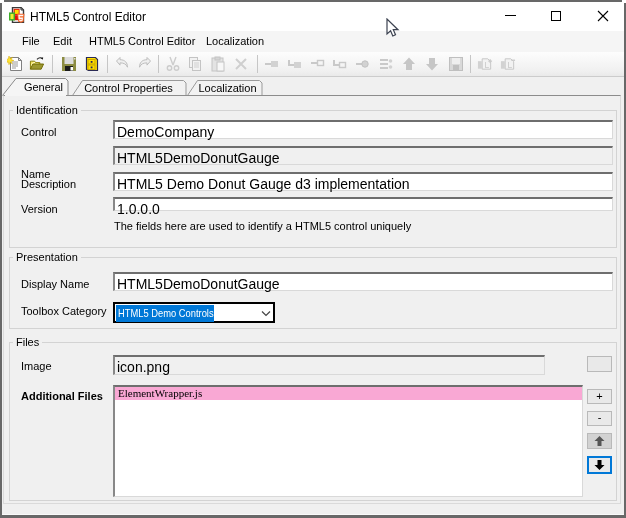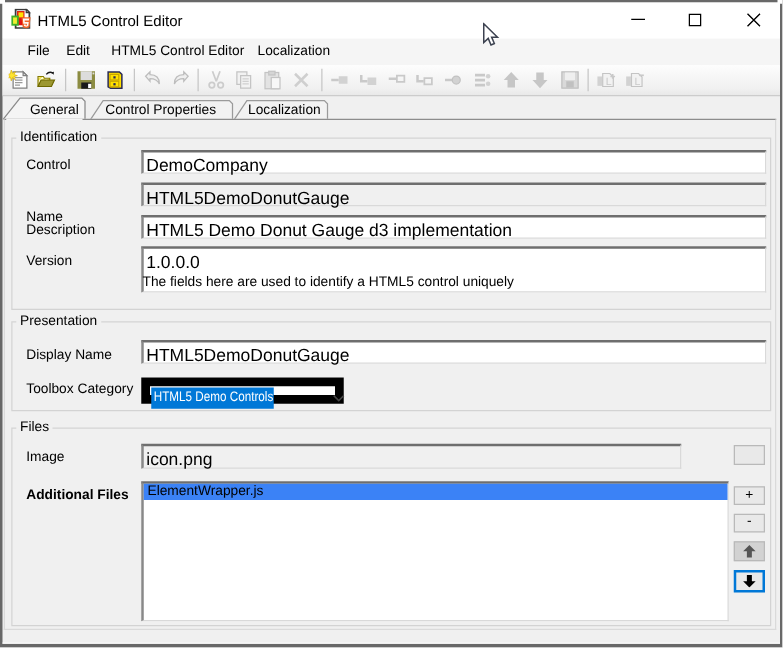--- a/index.html
+++ b/index.html
@@ -213,47 +213,47 @@
 <div class="group" style="left:9px;top:110px;width:608px;height:138px;">
   <div class="group-label">Identification</div>
 </div>
 <div class="flabel" style="top:126px;">Control</div>
 <div class="field" style="top:120px;width:500px;height:19px;">DemoCompany</div>
 <div class="flabel" style="top:152px;margin-top:16px;">Name</div>
 <div class="field disabled" style="top:146px;width:500px;height:19px;">HTML5DemoDonutGauge</div>
 <div class="flabel" style="top:178px;">Description</div>
 <div class="field" style="top:172px;width:500px;height:19px;">HTML5 Demo Donut Gauge d3 implementation</div>
 <div class="flabel" style="top:203px;">Version</div>
-<div class="field" style="top:197px;width:500px;height:37px;">1.0.0.0</div>
+<div class="field" style="top:197px;width:500px;height:14px;">1.0.0.0</div>
 <div class="abs" style="left:114px;top:220px;font-size:11px;">The fields here are used to identify a HTML5 control uniquely</div>
 
 <div class="group" style="left:9px;top:257px;width:608px;height:72px;">
   <div class="group-label">Presentation</div>
 </div>
 <div class="flabel" style="top:278px;">Display Name</div>
 <div class="field" style="top:272px;width:500px;height:19px;">HTML5DemoDonutGauge</div>
 <div class="flabel" style="top:305px;">Toolbox Category</div>
-<div class="abs" style="left:113px;top:302px;width:162px;height:21px;background:#fff;border:7px solid #000000;">
+<div class="abs" style="left:113px;top:302px;width:162px;height:21px;background:#fff;border:2px solid #000000;">
   <div class="abs" style="left:1px;top:1px;width:98px;height:17px;background:#0078d7;color:#fff;font-size:11px;padding:2px 0 0 2px;white-space:nowrap;"><span style="display:inline-block;transform:scaleX(0.85);transform-origin:left center;">HTML5 Demo Controls</span></div>
   <svg class="abs" style="left:146px;top:6px;" width="10" height="8" viewBox="0 0 10 8">
     <path d="M1,1.5 L5,5.5 L9,1.5" stroke="#444" stroke-width="1.2" fill="none"></path>
   </svg>
 </div>
 
 <div class="group" style="left:9px;top:342px;width:608px;height:159px;">
   <div class="group-label">Files</div>
 </div>
 <div class="flabel" style="top:360px;">Image</div>
 <div class="field disabled" style="top:355px;width:432px;height:20px;">icon.png</div>
 <div class="btn" style="top:356px;height:16px;"></div>
 <div class="flabel" style="top:390px;font-weight:bold;">Additional Files</div>
 <div class="abs" style="left:113px;top:385px;width:470px;height:112px;background:#fff;
   border-top:2px solid #6e6e6e; border-left:2px solid #888888;
   border-right:1px solid #d9d9d9; border-bottom:1px solid #d9d9d9;font-size:11px;line-height:13px;">
-  <div style="background:#3b82f6;padding-left:3px;">ElementWrapper.js</div>
+  <div style="background:#f9a8d4;padding-left:3px;font-family:Liberation Serif, serif;">ElementWrapper.js</div>
 </div>
 <div class="btn" style="top:389px;height:15px;line-height:13px;">+</div>
 <div class="btn" style="top:411px;height:15px;line-height:11px;">-</div>
 <div class="btn" style="top:433px;height:16px;background:#d2d2d2;">
   <svg width="11" height="11" viewBox="0 0 11 11" style="margin-top:2px;">
     <path d="M5.5,0 L10.5,5 H7.5 V10 H3.5 V5 H0.5 Z" fill="#555"></path>
   </svg>
 </div>
 <div class="btn" style="top:456px;height:18px;border:2px solid #0078d7;">
   <svg width="11" height="11" viewBox="0 0 11 11" style="margin-top:1px;">

